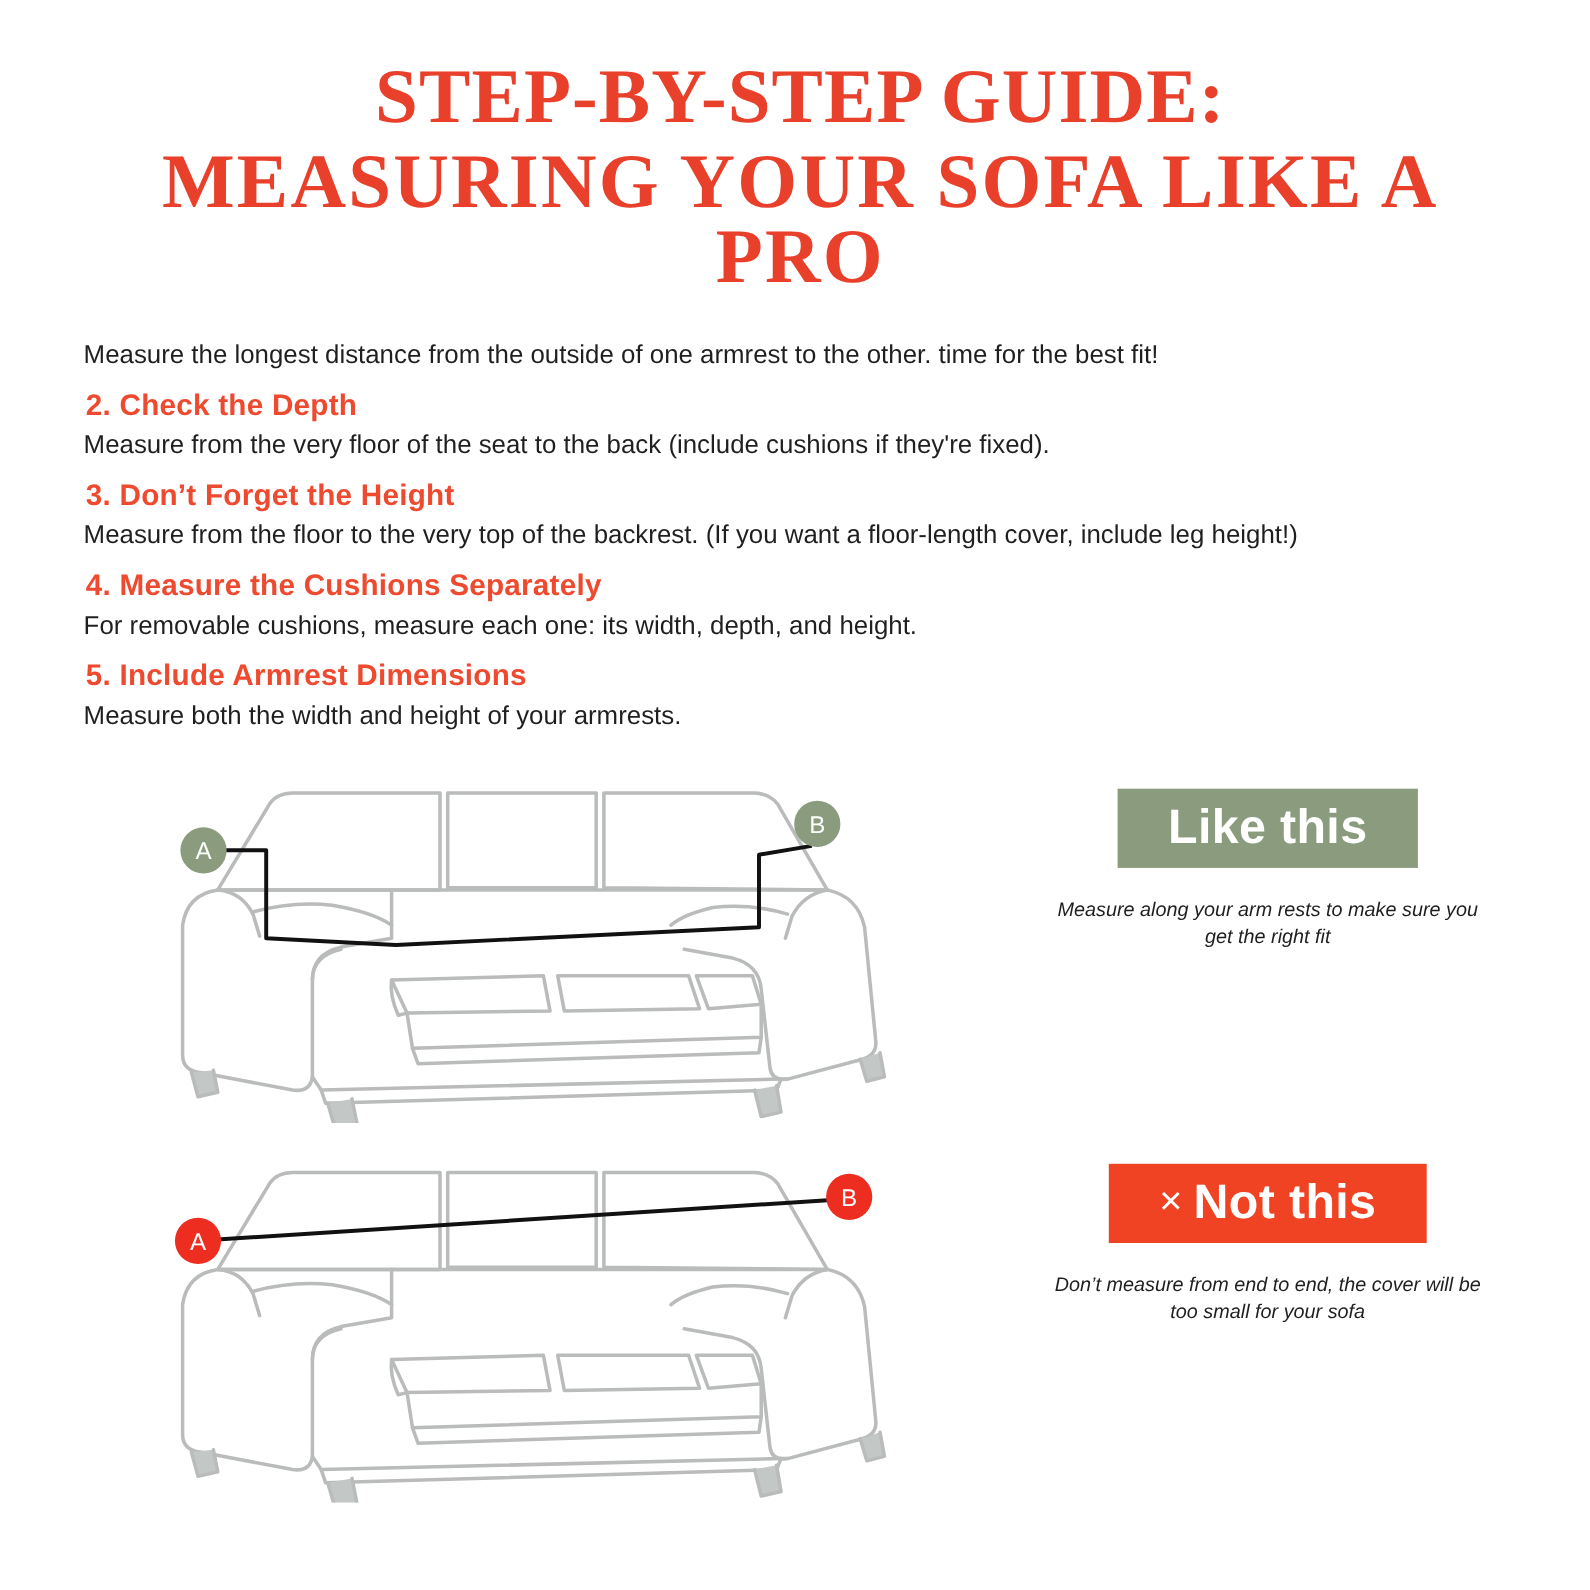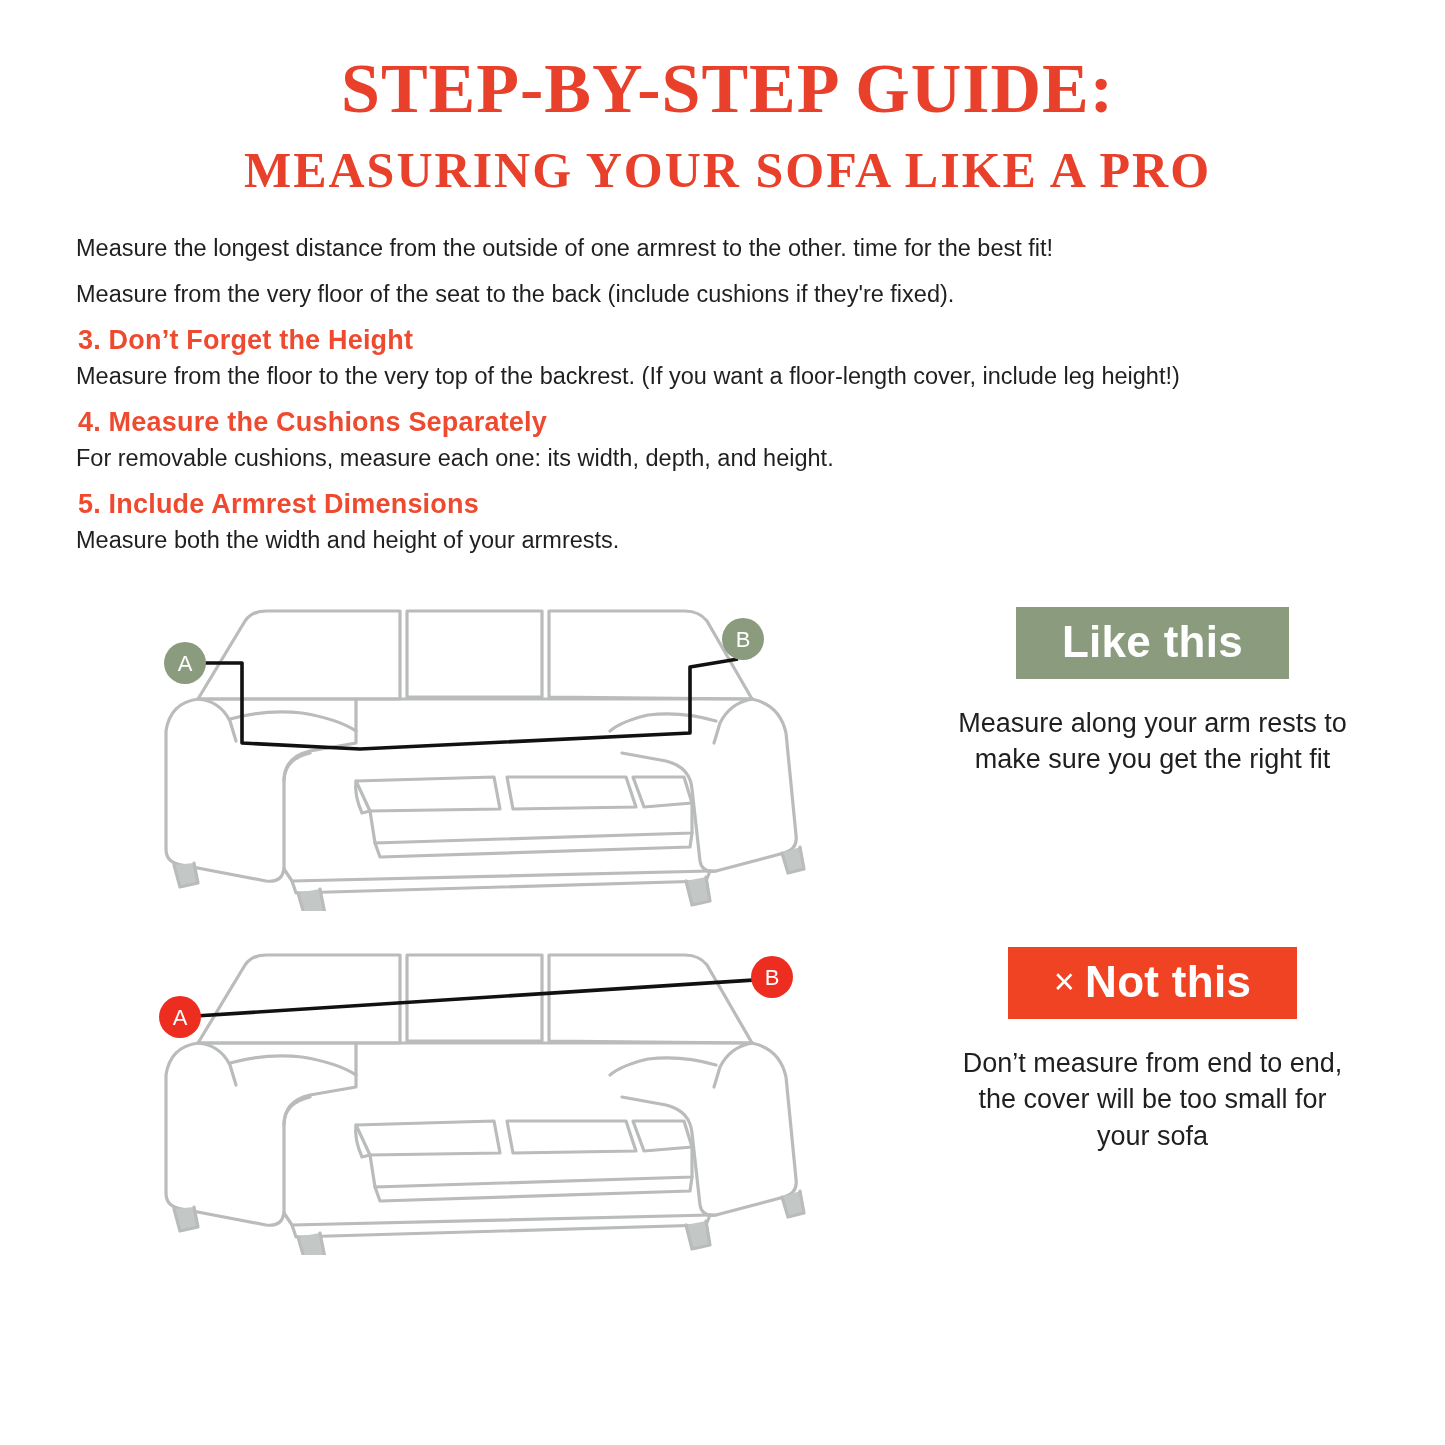--- a/index.html
+++ b/index.html
@@ -32,25 +32,25 @@
     letter-spacing: 0.5px;
     line-height: 0.98;
   }
   .title-line1 {
     font-size: 70px;
     text-transform: uppercase;
     display: block;
     letter-spacing: 1px;
   }
   .title-line2 {
-    font-size: 50px;
+    font-size: 70px;
     text-transform: uppercase;
     display: block;
     letter-spacing: 2px;
-    margin-top: 22px;
+    margin-top: 8px;
   }
 
   
   .steps {
     margin-top: 38px;
   }
   .step {
     margin-bottom: 16px;
   }
   .step-head {
@@ -98,44 +98,46 @@
   .badge-good { background: #8a9b7e; }
   .badge-bad  { background: #f04323; }
   .badge .x-mark {
     font-size: 36px;
     font-weight: normal;
     margin-right: 10px;
     vertical-align: 3px;
   }
   .side-caption {
     margin: 26px auto 0 auto;
-    font-size: 27px;
+    font-size: 18px;
     line-height: 1.34;
     color: #1f1f1f;
     max-width: 400px;
+    font-style: italic;
   }
   .panel-good .side { padding-top: 26px; }
   .panel-bad  .side { padding-top: 22px; }
   .panel-bad { margin-top: 10px; }
 </style>
 </head>
 <body>
 
 <div class="page">
 
   <div class="title-block">
     <span class="title-line1">Step-by-Step Guide:</span>
     <span class="title-line2">Measuring Your Sofa Like a Pro</span>
   </div>
 
   <div class="steps">
     <div class="step">
       <div class="step-body">Measure the longest distance from the outside of one armrest to the other. time for the best fit!</div>
     </div>
     <div class="step">
+      <div class="step-head">2. Check the Depth</div>
       <div class="step-body">Measure from the very floor of the seat to the back (include cushions if they're fixed).</div>
     </div>
     <div class="step">
       <div class="step-head">3.  Don’t Forget the Height</div>
       <div class="step-body">Measure from the floor to the very top of the backrest. (If you want a floor-length cover, include leg height!)</div>
     </div>
     <div class="step">
       <div class="step-head">4. Measure the Cushions Separately</div>
       <div class="step-body">For removable cushions, measure each one: its width, depth, and height.</div>
     </div>

